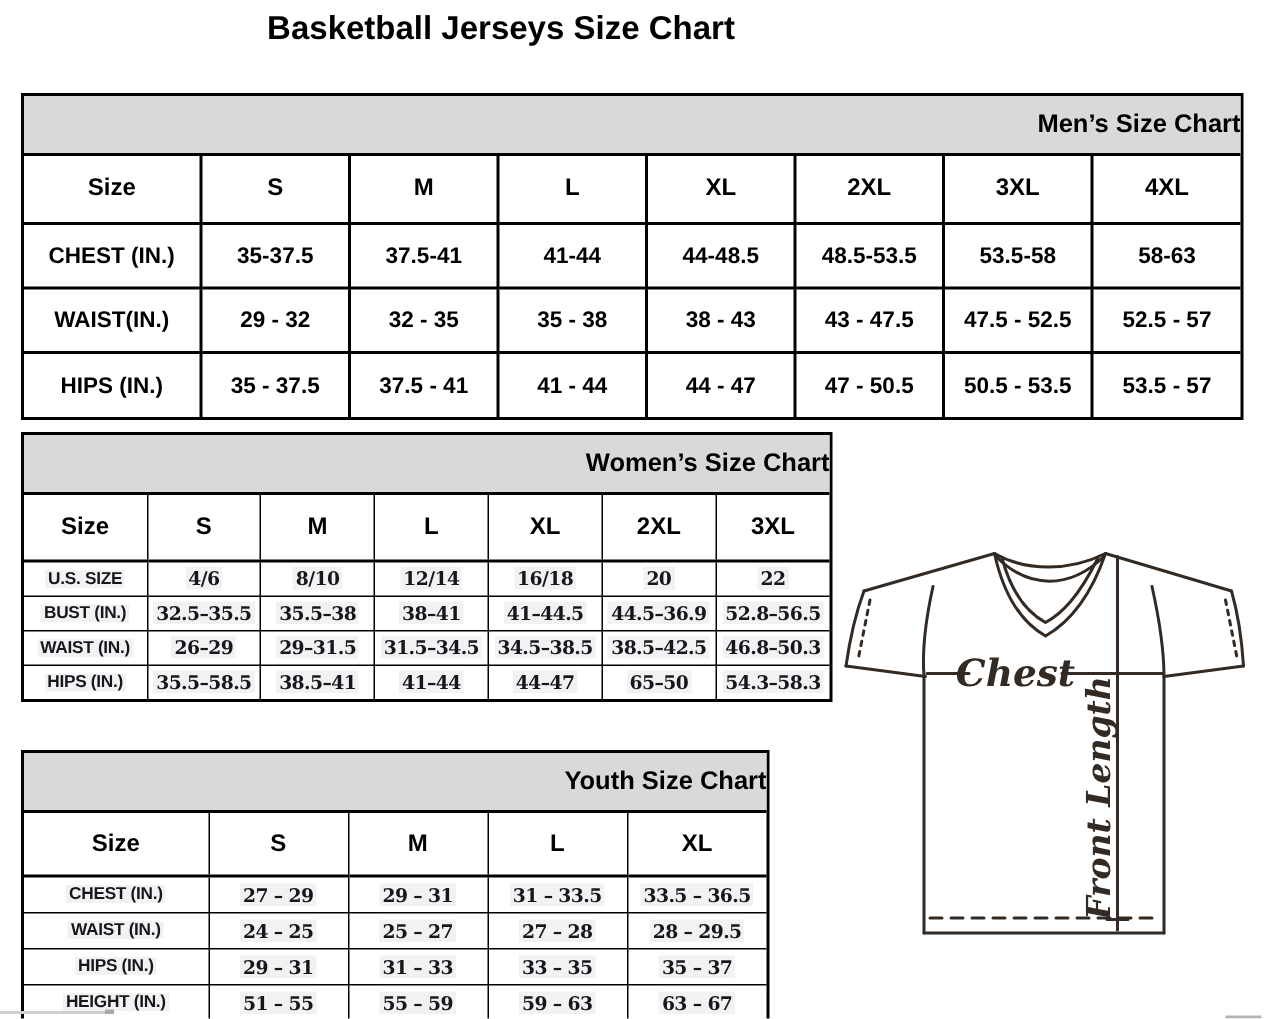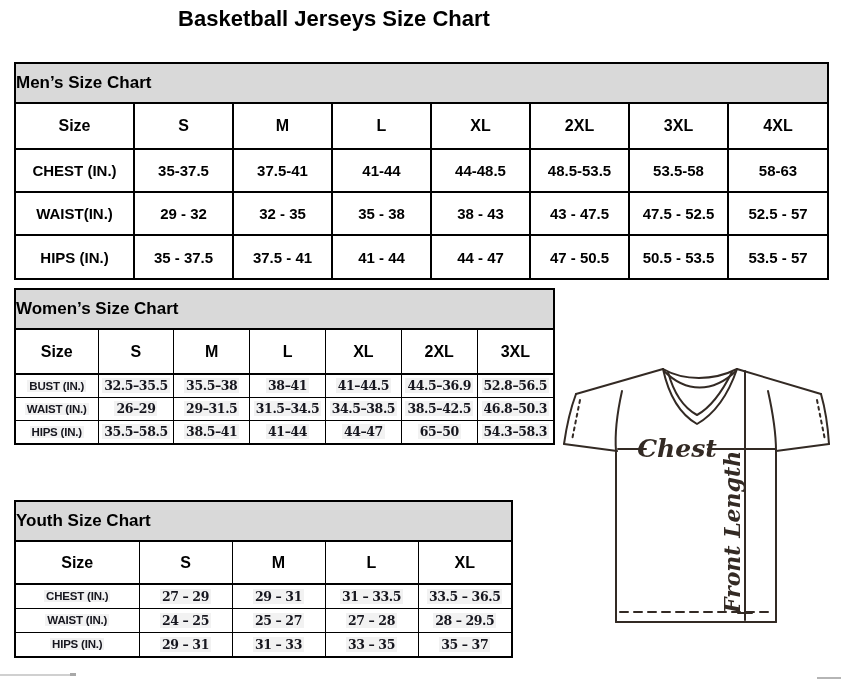--- a/index.html
+++ b/index.html
@@ -11,21 +11,21 @@
     position:absolute;left:0;top:6px;width:668px;text-align:center;
     font-size:22px;font-weight:bold;color:#000;
   }
   .chart-box{
     position:absolute;border:2px solid #000;background:#fff;box-sizing:border-box;
   }
   .chart-box.men{left:14px;top:62px;width:815px;}
   .chart-box.women{left:14px;top:288px;width:541px;}
   .chart-box.youth{left:14px;top:500px;width:499px;}
   .tbl-title{
-    height:38px;line-height:38px;text-align:left;background:#d9d9d9;
+    height:38px;line-height:38px;text-align:right;background:#d9d9d9;
     border-bottom:2px solid #000;font-weight:bold;font-size:17px;color:#000;
   }
   table.sizes{
     width:100%;border-collapse:collapse;table-layout:fixed;
   }
   table.sizes th,table.sizes td{
     border:1px solid #000;text-align:center;vertical-align:middle;
     font-weight:bold;color:#000;padding:0;
   }
   
@@ -128,20 +128,29 @@
           <th>S</th>
           <th>M</th>
           <th>L</th>
           <th>XL</th>
           <th>2XL</th>
           <th>3XL</th>
         </tr>
       </thead>
     <tbody>
         <tr>
+          <th><span class="hl">U.S. SIZE</span></th>
+          <td><span class="hl">4/6</span></td>
+          <td><span class="hl">8/10</span></td>
+          <td><span class="hl">12/14</span></td>
+          <td><span class="hl">16/18</span></td>
+          <td><span class="hl">20</span></td>
+          <td><span class="hl">22</span></td>
+        </tr>
+        <tr>
           <th><span class="hl">BUST (IN.)</span></th>
           <td><span class="hl">32.5–35.5</span></td>
           <td><span class="hl">35.5–38</span></td>
           <td><span class="hl">38–41</span></td>
           <td><span class="hl">41–44.5</span></td>
           <td><span class="hl">44.5–36.9</span></td>
           <td><span class="hl">52.8–56.5</span></td>
         </tr>
         <tr>
           <th><span class="hl">WAIST (IN.)</span></th>
@@ -195,20 +204,27 @@
           <td><span class="hl">27 – 28</span></td>
           <td><span class="hl">28 – 29.5</span></td>
         </tr>
         <tr>
           <th><span class="hl">HIPS (IN.)</span></th>
           <td><span class="hl">29 – 31</span></td>
           <td><span class="hl">31 – 33</span></td>
           <td><span class="hl">33 – 35</span></td>
           <td><span class="hl">35 – 37</span></td>
         </tr>
+        <tr>
+          <th><span class="hl">HEIGHT (IN.)</span></th>
+          <td><span class="hl">51 – 55</span></td>
+          <td><span class="hl">55 – 59</span></td>
+          <td><span class="hl">59 – 63</span></td>
+          <td><span class="hl">63 – 67</span></td>
+        </tr>
       </tbody>
   </table>
 </div>
 
 <svg class="diagram-svg" width="843" height="679" viewBox="0 0 843 679">
   <g fill="none" stroke="#332a24" stroke-width="2" stroke-linecap="round" stroke-linejoin="round">
 
     <path d="M 663,369 L 576,394"></path>
     <path d="M 737,369 L 821,394"></path>
 

